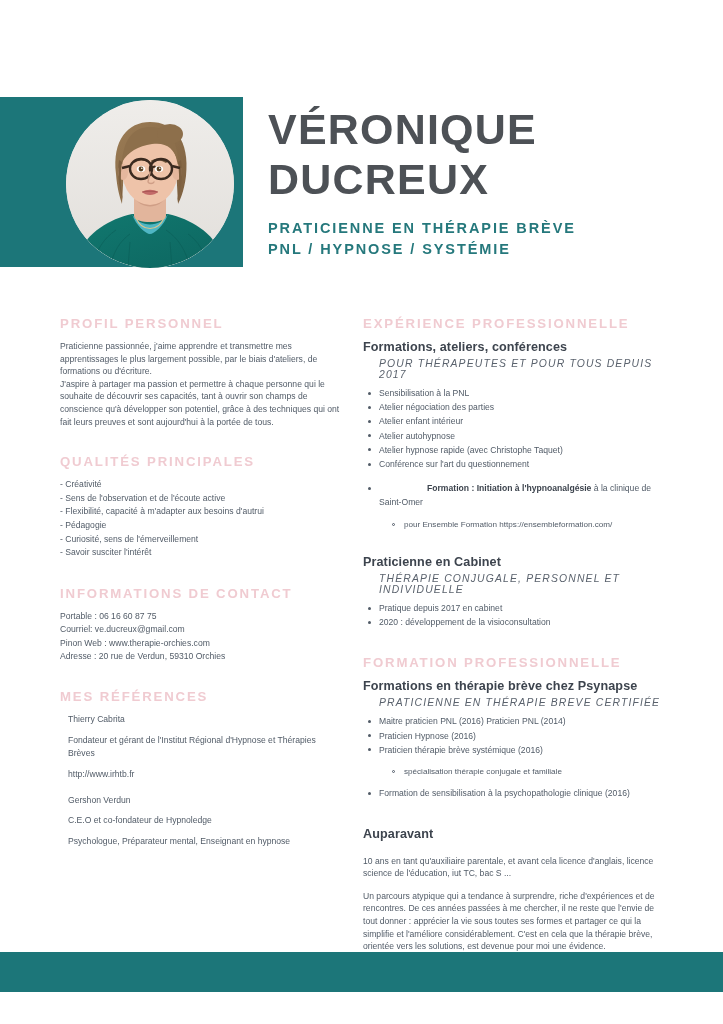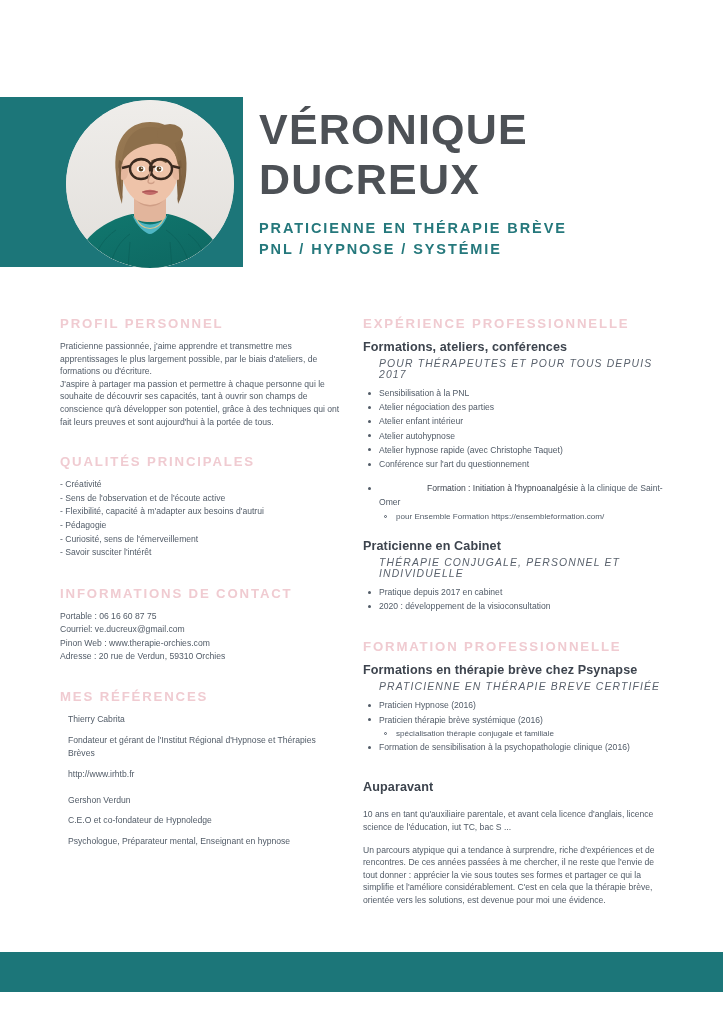--- a/index.html
+++ b/index.html
@@ -40,21 +40,21 @@
     width: 168px;
     height: 168px;
     border-radius: 50%;
     overflow: hidden;
     background: #e9e7e3;
   }
   .photo-svg { display: block; width: 168px; height: 168px; }
 
   .header-text {
     position: absolute;
-    left: 259px;
+    left: 268px;
     top: 104px;
     width: 450px;
   }
   .name-line {
     font-size: 43px;
     line-height: 50px;
     font-weight: bold;
     letter-spacing: 1.2px;
     color: #4d5156;
   }
@@ -154,21 +154,21 @@
     position: absolute;
     left: 5px;
     top: 5.5px;
     width: 3px;
     height: 3px;
     border-radius: 50%;
     background: #515b67;
   }
   ul.bullets ul.sub-bullets {
     list-style: none;
-    margin: 0;
+    margin: 8px;
     padding: 0;
   }
   ul.bullets ul.sub-bullets > li {
     position: relative;
     padding-left: 17px;
     font-size: 8.1px;
     line-height: 13.4px;
     color: #515b67;
   }
   ul.bullets ul.sub-bullets > li::before {
@@ -176,21 +176,21 @@
     position: absolute;
     left: 5px;
     top: 5px;
     width: 3.4px;
     height: 3.4px;
     border-radius: 50%;
     border: 0.9px solid #515b67;
     background: transparent;
     box-sizing: border-box;
   }
-  .b-strong { font-weight: normal; color: #3d444e; padding-left: 48px; }
+  .b-strong { font-weight: bold; color: #3d444e; padding-left: 48px; }
 
   .gap-lg { height: 26px; }
   .gap-md { height: 16px; }
   .gap-sm { height: 10px; }
 
   
   .footer-band {
     position: absolute;
     left: 0;
     top: 952px;
@@ -389,20 +389,21 @@
 
   <div class="gap-lg"></div>
 
   <div class="section">
     <div class="section-head">FORMATION PROFESSIONNELLE</div>
 
     <div class="sub-head">Formations en thérapie brève chez Psynapse</div>
     <div class="sub-head-italic">PRATICIENNE EN THÉRAPIE BREVE CERTIFIÉE</div>
 
     <ul class="bullets">
+      <li>Maitre praticien PNL (2016) Praticien PNL (2014)</li>
       <li>Praticien Hypnose (2016)</li>
       <li><span>Praticien thérapie brève systémique (2016)</span>
         <ul class="sub-bullets">
           <li>spécialisation thérapie conjugale et familiale</li>
         </ul>
       </li>
       <li>Formation de sensibilisation à la psychopathologie clinique (2016)</li>
     </ul>
   </div>
 

